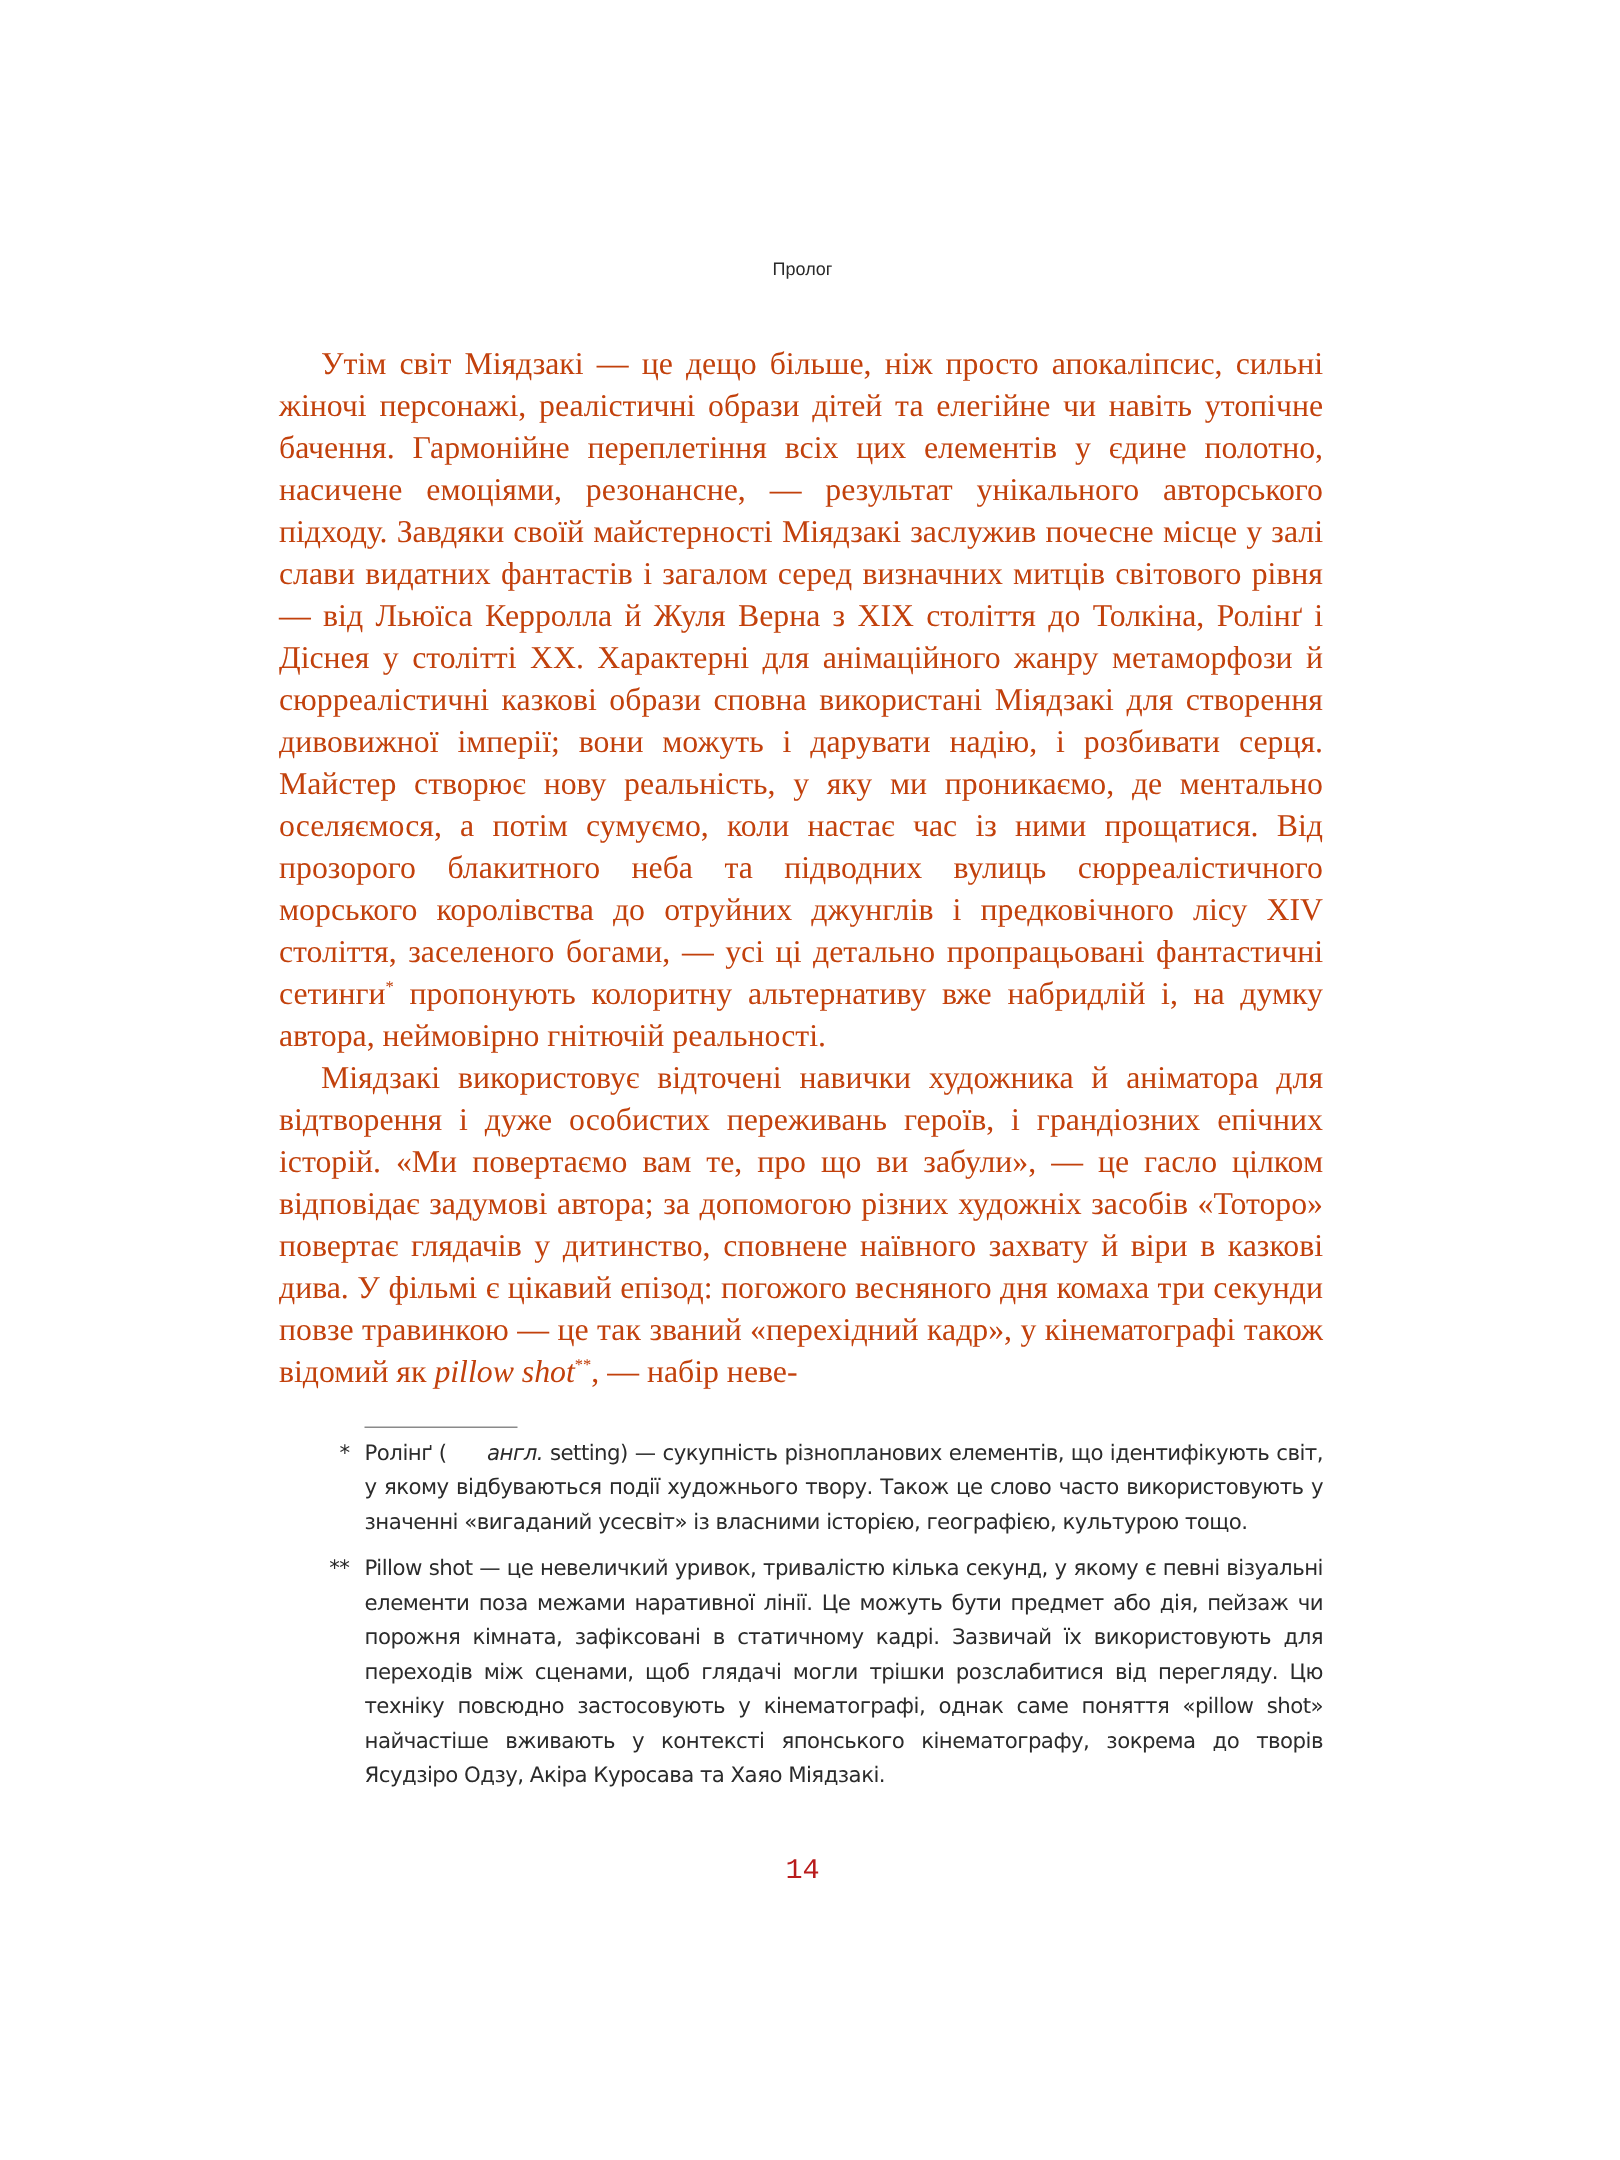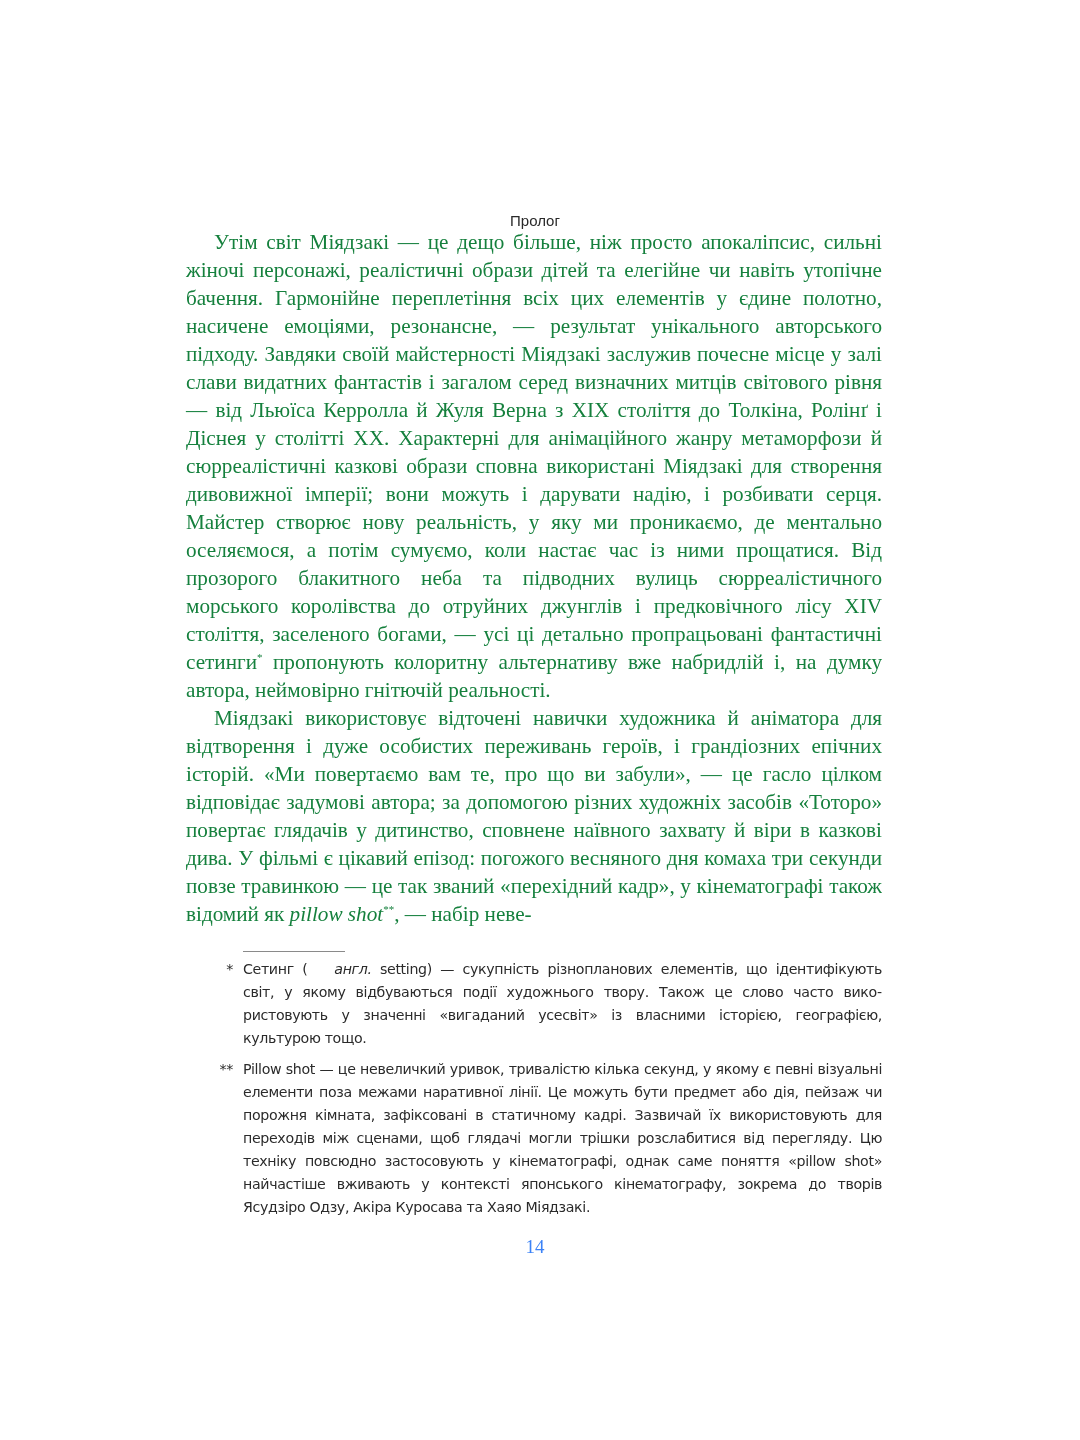--- a/index.html
+++ b/index.html
@@ -14,34 +14,33 @@
       overflow: hidden;
       color: #1f1f1f;
     }
     .running-head {
       position: absolute;
       top: 172px;
       left: 0;
       width: 1070px;
       text-align: center;
       font-family: "Liberation Sans", sans-serif;
-      font-size: 15px;
+      font-size: 12px;
       color: #2a2a2a;
-      margin-top: 40px;
     }
     .body-text {
       position: absolute;
       top: 228px;
       left: 186px;
       width: 696px;
       font-family: "Liberation Serif", serif;
       font-size: 21.2px;
       line-height: 28px;
       text-align: justify;
-      color: #15803d;
+      color: #c2410c;
     }
     .body-text p {
       margin: 0;
       text-indent: 28px;
       hyphens: manual;
     }
     .body-text sup {
       font-size: 11px;
       line-height: 0;
       vertical-align: 8px;
@@ -82,41 +81,41 @@
     .footnote em {
       font-style: italic;
       margin-left: 27px;
     }
     .page-number {
       position: absolute;
       top: 1236px;
       left: 0;
       width: 1070px;
       text-align: center;
-      font-family: Liberation Serif, serif;
+      font-family: Liberation Mono, monospace;
       font-size: 19px;
-      color: #3b82f6;
+      color: #b91c1c;
     }
   </style>
 </head>
 <body>
 
 <div class="running-head">Пролог</div>
 
 <div class="body-text">
   <p><span>Утім світ Міядзакі — це дещо більше, ніж просто апокаліпсис, силь­ні жіночі персонажі, реалістичні образи дітей та елегійне чи навіть утопічне бачення. Гармонійне переплетіння всіх цих елементів у єдине полотно, насичене емоціями, резонансне, — результат унікального ав­торського підходу. Завдяки своїй майстерності Міядзакі заслужив по­чесне місце у залі слави видатних фантастів і загалом серед визначних митців світового рівня — від Льюїса Керролла й Жуля Верна з XIX сто­ліття до Толкіна, Ролінґ і Діснея у столітті XX. Характерні для аніма­ційного жанру метаморфози й сюрреалістичні казкові образи сповна використані Міядзакі для створення дивовижної імперії; вони можуть і дарувати надію, і розбивати серця. Майстер створює нову реальність, у яку ми проникаємо, де ментально оселяємося, а потім сумуємо, коли настає час із ними прощатися. Від прозорого блакитного неба та під­водних вулиць сюрреалістичного морського королівства до отруйних джунглів і предковічного лісу XIV століття, заселеного богами, — усі ці детально пропрацьовані фантастичні сетинги</span><sup>*</sup><span> пропонують колоритну альтернативу вже набридлій і, на думку автора, неймовірно гнітючій реальності.</span></p>
   <p><span>Міядзакі використовує відточені навички художника й аніматора для відтворення і дуже особистих переживань героїв, і грандіозних епічних історій. «Ми повертаємо вам те, про що ви забули», — це гасло цілком відповідає задумові автора; за допомогою різних художніх засо­бів «Тоторо» повертає глядачів у дитинство, сповнене наївного захвату й віри в казкові дива. У фільмі є цікавий епізод: погожого весняного дня комаха три секунди повзе травинкою — це так званий «перехідний кадр», у кінематографі також відомий як </span><em>pillow shot</em><sup>**</sup><span>, — набір неве-</span></p>
 </div>
 
 <div class="fn-rule"></div>
 
 <div class="footnotes">
   <div class="footnote">
     <span class="fn-marker">*</span>
-    <span class="fn-body"><span>Сетинг (</span><em>англ.</em><span> setting) — сукупність різнопланових елементів, що ідентифікують світ, у якому відбуваються події художнього твору. Також це слово часто вико­ристовують у значенні «вигаданий усесвіт» із власними історією, географією, культурою тощо.</span></span>
+    <span class="fn-body"><span>Ролінґ (</span><em>англ.</em><span> setting) — сукупність різнопланових елементів, що ідентифікують світ, у якому відбуваються події художнього твору. Також це слово часто вико­ристовують у значенні «вигаданий усесвіт» із власними історією, географією, культурою тощо.</span></span>
   </div>
   <div class="footnote">
     <span class="fn-marker">**</span>
     <span class="fn-body"><span>Pillow shot — це невеличкий уривок, тривалістю кілька секунд, у якому є певні ві­зуальні елементи поза межами наративної лінії. Це можуть бути предмет або дія, пейзаж чи порожня кімната, зафіксовані в статичному кадрі. Зазвичай їх вико­ристовують для переходів між сценами, щоб глядачі могли трішки розслабитися від перегляду. Цю техніку повсюдно застосовують у кінематографі, однак саме поняття «pillow shot» найчастіше вживають у контексті японського кінематогра­фу, зокрема до творів Ясудзіро Одзу, Акіра Куросава та Хаяо Міядзакі.</span></span>
   </div>
 </div>
 
 <div class="page-number">14</div>
 
 </body></html>

